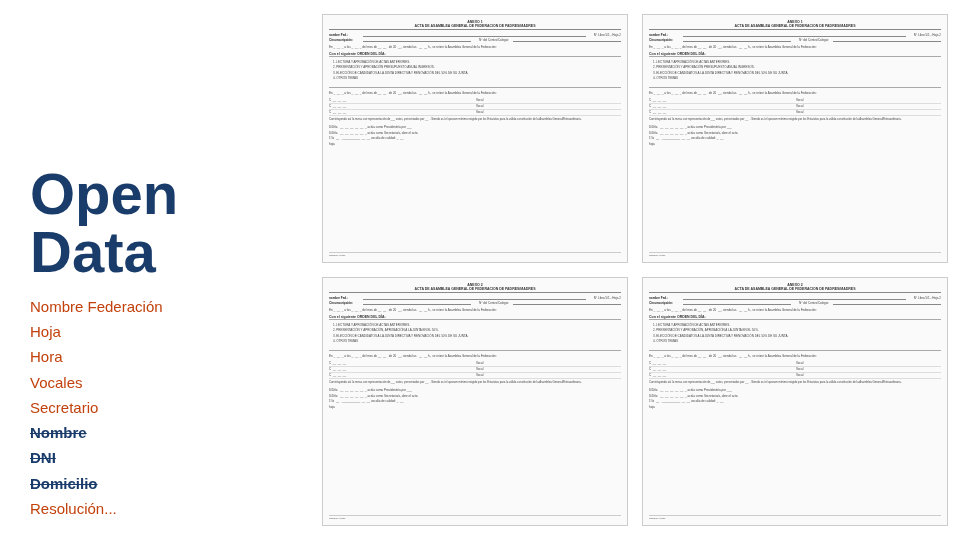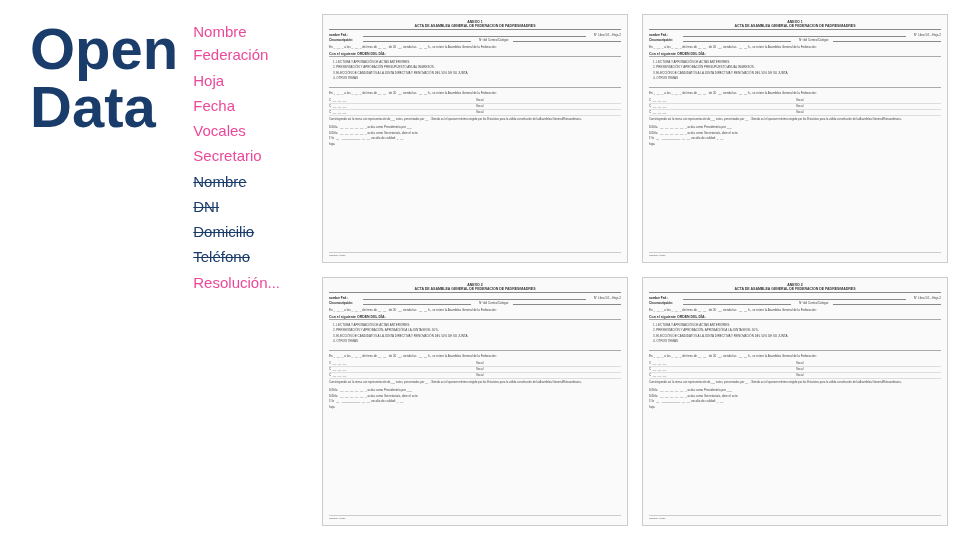--- a/index.html
+++ b/index.html
@@ -11,48 +11,50 @@
       overflow: hidden;
       display: flex;
     }
 
     
     .left-panel {
       width: 310px;
       min-width: 310px;
       padding: 20px 30px;
       display: flex;
-      flex-direction: row;
+      flex-direction: column;
       gap: 0;
+      justify-content: flex-end;
     }
 
     .title {
       font-size: 58px;
       font-weight: 900;
       color: #1a3c6b;
       line-height: 1;
       margin-bottom: 14px;
     }
 
     .field-list {
       display: flex;
       flex-direction: column;
       gap: 2px;
     }
 
     .field-item {
       font-size: 15px;
-      color: #ec4899;
+      color: #c2410c;
       font-weight: 500;
       line-height: 1.55;
     }
 
     .field-item.strikethrough {
       text-decoration: line-through;
       color: #1a3c6b;
+      font-weight: bold;
     }
 
     
     .right-panel {
       flex: 1;
       padding: 10px 8px;
       display: grid;
       grid-template-columns: 1fr 1fr;
       grid-template-rows: 1fr 1fr;
       gap: 6px;
@@ -168,27 +170,26 @@
   </style>
 </head>
 <body>
 
 <div class="left-panel">
   <div class="title">Open Data</div>
   <div class="field-list">
 
   <div class="field-item">Nombre Federación</div>
       <div class="field-item">Hoja</div>
-      <div class="field-item">Fecha</div>
+      <div class="field-item">Hora</div>
       <div class="field-item">Vocales</div>
       <div class="field-item">Secretario</div>
       <div class="field-item strikethrough">Nombre</div>
       <div class="field-item strikethrough">DNI</div>
       <div class="field-item strikethrough">Domicilio</div>
-      <div class="field-item strikethrough">Teléfono</div>
       <div class="field-item">Resolución...</div>
     </div>
 </div>
 
 <div class="right-panel">
 
   <div class="doc-box">
     <div class="doc-inner">
       <div class="doc-header-line">ANEXO 1<br>ACTA DE ASAMBLEA GENERAL DE FEDERACION DE PADRES/MADRES</div>
       <div class="doc-row">

